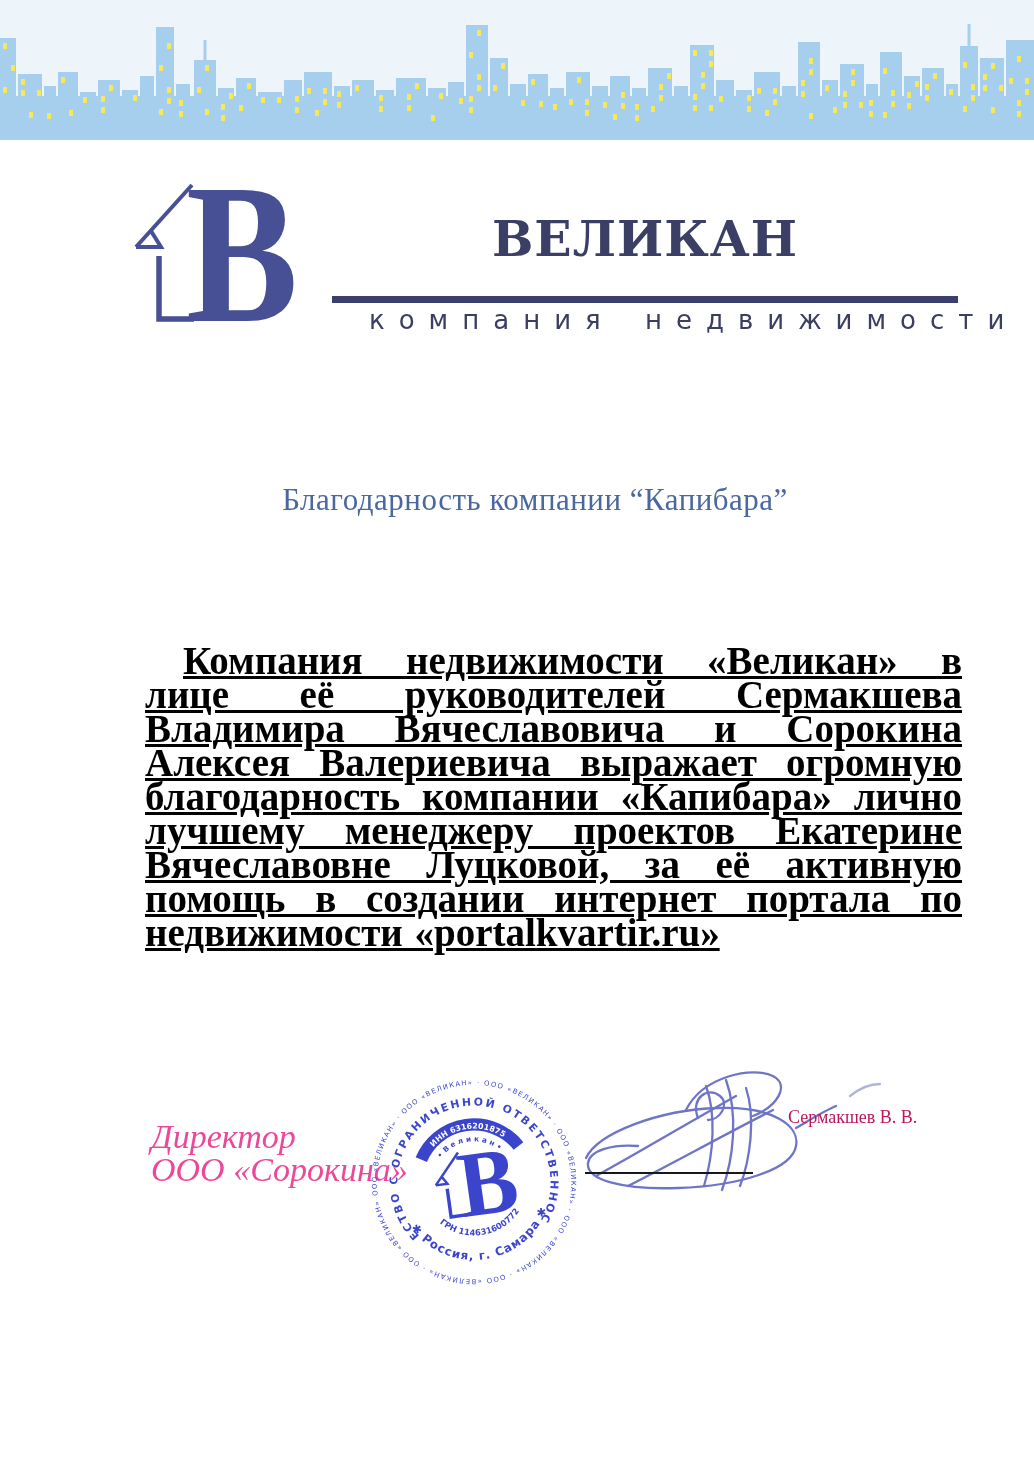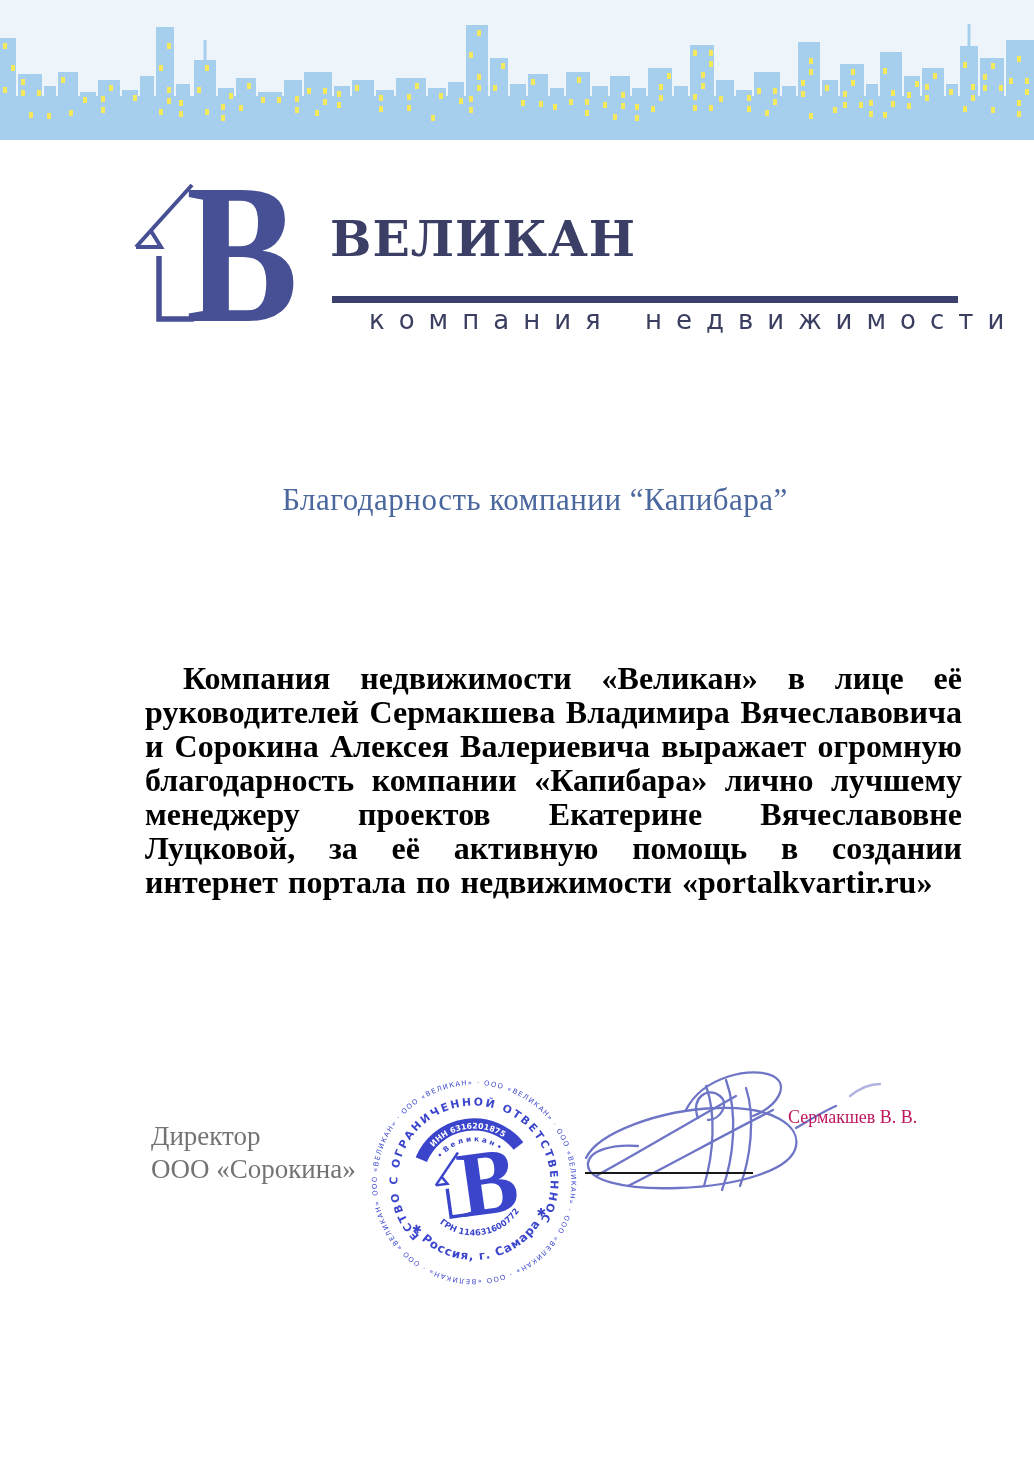--- a/index.html
+++ b/index.html
@@ -4,36 +4,36 @@
 <style>
   html,body{margin:0;padding:0;background:#fff;}
   .page{position:relative;width:1034px;height:1463px;background:#fff;overflow:hidden;
         font-family:"Liberation Serif",serif;}
   
   #skyline{position:absolute;left:0;top:0;display:block;}
   
   .logo-mark{position:absolute;left:130px;top:180px;}
   .logo-name{position:absolute;left:330px;top:210px;width:630px;
              font-family:"DejaVu Serif",serif;font-weight:bold;font-size:49px;
-             letter-spacing:1px;color:#3b3f66;}
+             letter-spacing:1px;color:#3b3f66;text-align:center;}
   .logo-rule{position:absolute;left:332px;top:296px;width:626px;height:7px;background:#3a3f6b;}
   .logo-tagline{position:absolute;left:333px;top:305px;width:640px;white-space:nowrap;
                 font-family:"DejaVu Sans",sans-serif;font-size:26px;color:#3a3e60;
                 letter-spacing:14px;word-spacing:8px;margin-left:36px;}
   
   .doc-title{position:absolute;left:0;top:482px;width:100%;padding-left:36px;box-sizing:border-box;
              text-align:center;font-size:31px;font-weight:normal;margin:0;
              color:#4a689e;letter-spacing:.5px;}
   
-  .letter-body{position:absolute;left:145px;top:661px;width:817px;
-               font-size:32px;font-weight:bold;line-height:34px;color:#000;
-               text-align:justify;}
+  .letter-body{position:absolute;left:145px;top:644px;width:817px;
+               font-size:39px;font-weight:bold;line-height:34px;color:#000;
+               text-align:justify;text-decoration:underline;}
   .letter-body p{margin:0 0 13px 0;text-indent:38px;word-spacing:2px;}
   
-  .signer-role{position:absolute;left:151px;top:1120px;font-size:27px;line-height:33px;color:#737373;}
+  .signer-role{position:absolute;left:151px;top:1120px;font-size:34px;line-height:33px;color:#ec4899;font-style:italic;}
   .stamp{position:absolute;left:366px;top:1074px;transform:rotate(-8deg);opacity:.93;}
   .autograph{position:absolute;left:568px;top:1058px;}
   .sig-line{position:absolute;left:585px;top:1172px;width:168px;height:2px;background:#181818;}
   .signer-name{position:absolute;left:788px;top:1107px;font-size:18px;color:#be185d;white-space:nowrap;}
   
   .footer-quote{position:absolute;right:70px;top:1325px;font-size:25px;color:#000;white-space:nowrap;}
   svg text{font-family:"DejaVu Sans",sans-serif;}
   svg .serifB{font-family:"Liberation Serif",serif;font-weight:bold;}
 </style>
 </head>

